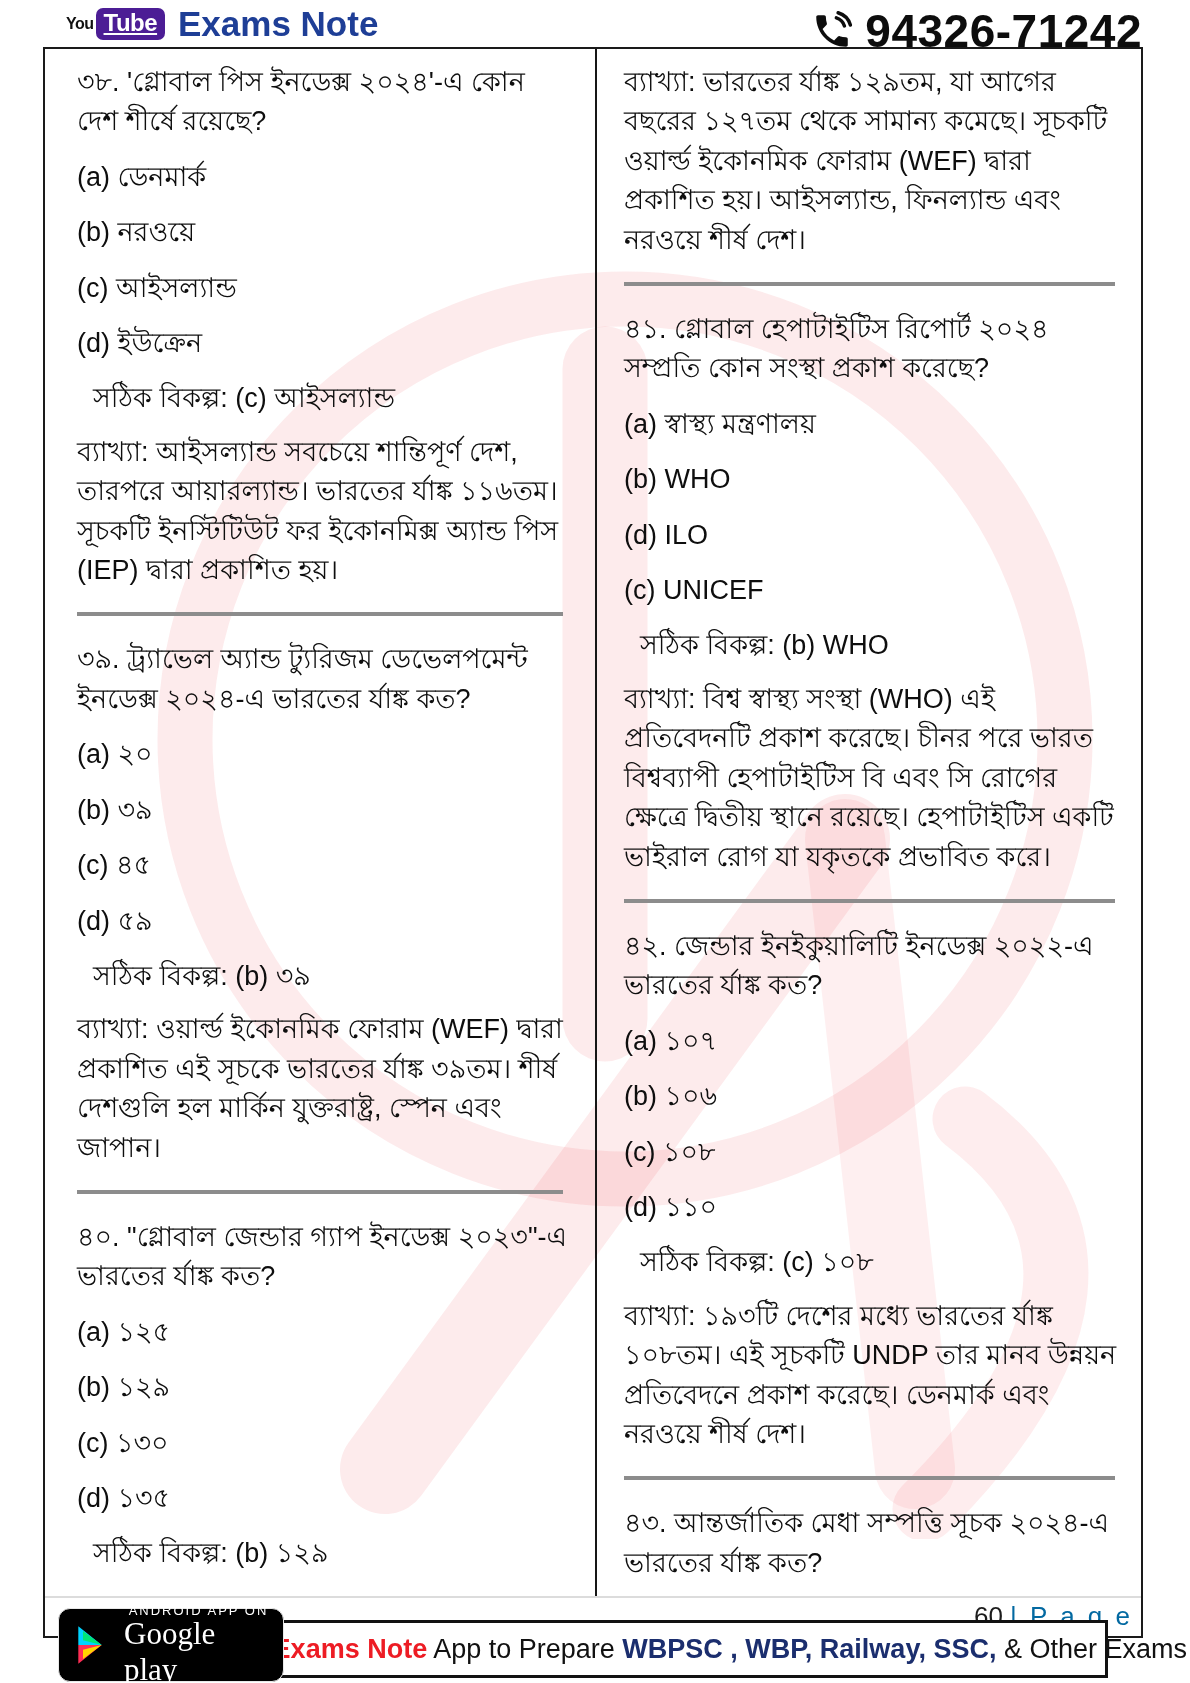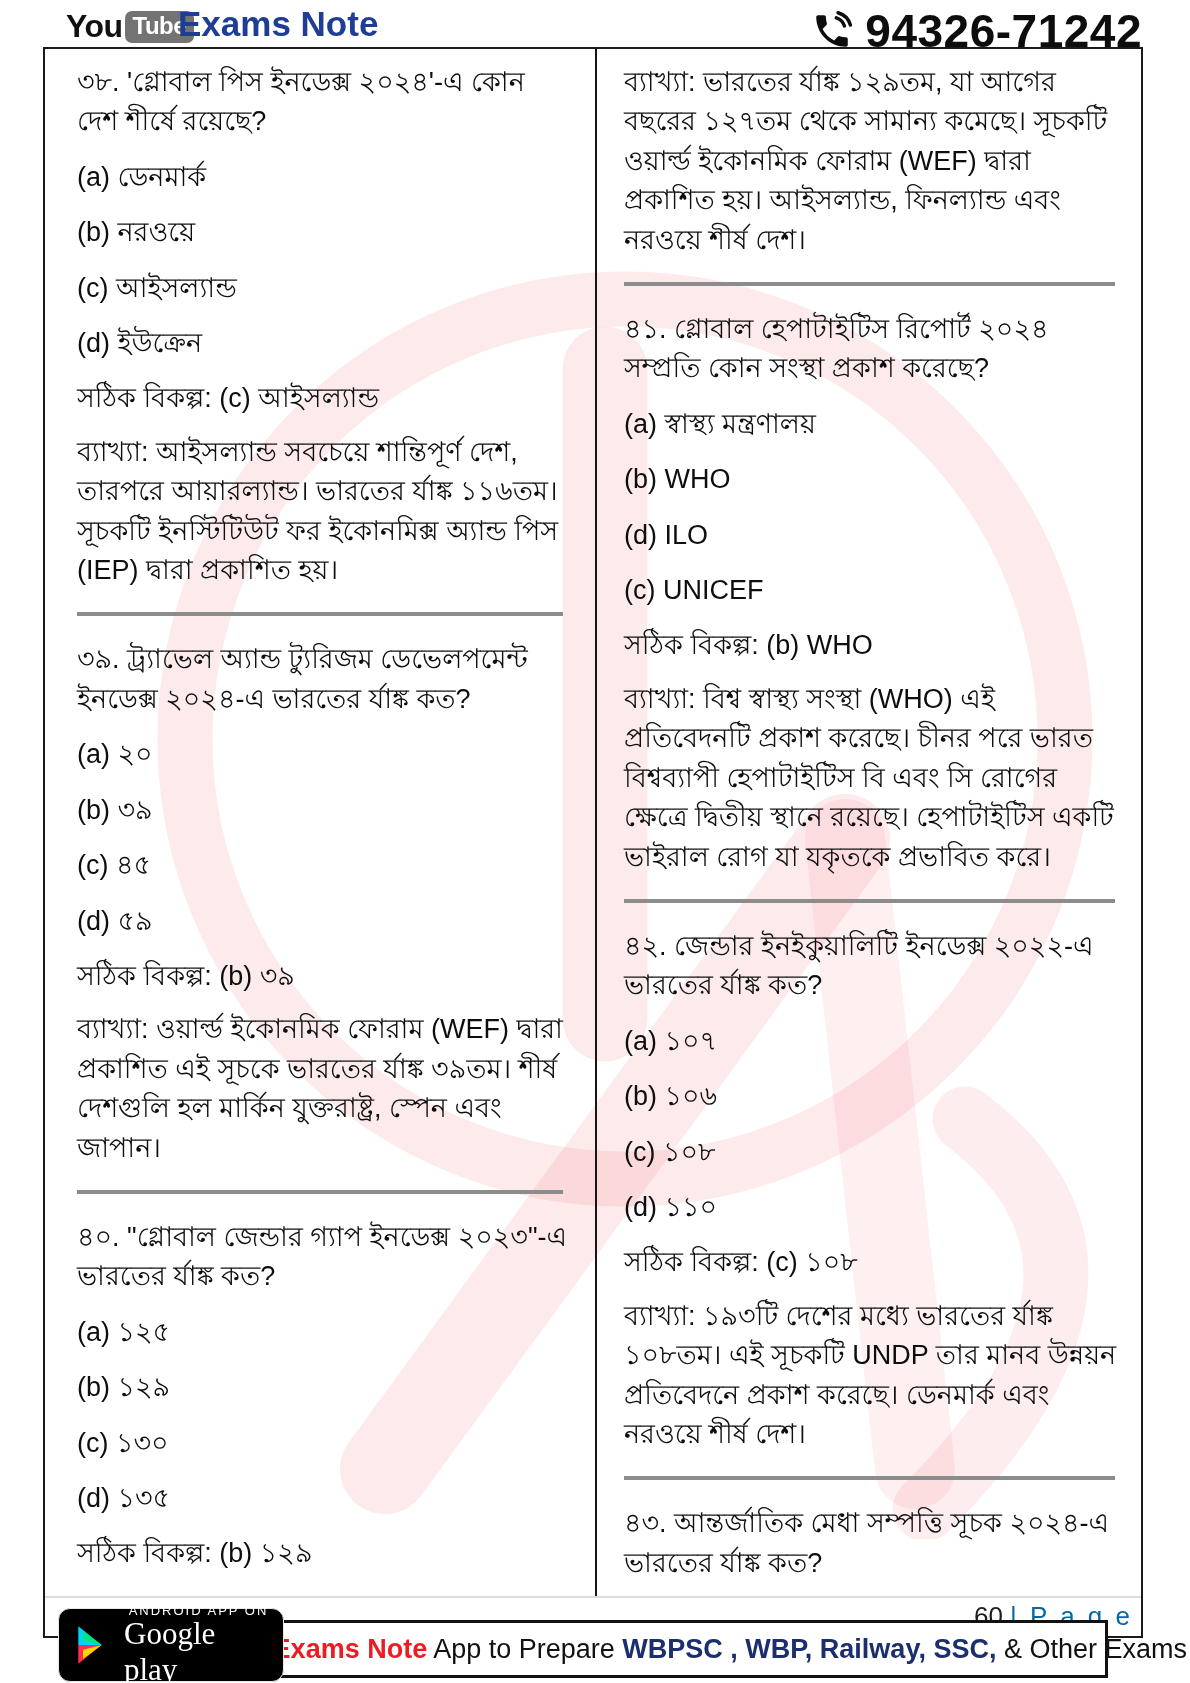--- a/index.html
+++ b/index.html
@@ -3,38 +3,38 @@
 <meta charset="utf-8">
 <style>
   html,body{margin:0;padding:0;background:#ffffff;}
   #root{
     position:relative;width:1190px;height:1683px;overflow:hidden;background:#ffffff;
     font-family:"Liberation Sans","DejaVu Sans",sans-serif;color:#0e0e0e;
   }
   
   header{position:absolute;left:0;top:0;width:100%;height:48px;}
   .yt{position:absolute;left:66px;top:8px;display:flex;align-items:center;}
-  .yt-you{font-size:32px;font-weight:700;color:#111;letter-spacing:-.5px;}
-  .yt-tube{margin-left:2px;background:#737373;color:#fff;font-size:24px;font-weight:700;
-    padding:1px 8px 3px;border-radius:7px;letter-spacing:-.5px;}
+  .yt-you{font-size:16px;font-weight:700;color:#111;letter-spacing:-.5px;}
+  .yt-tube{margin-left:2px;background:#4c1d95;color:#fff;font-size:24px;font-weight:700;
+    padding:1px 8px 3px;border-radius:7px;letter-spacing:-.5px;text-decoration:underline;}
   .channel{position:absolute;left:178px;top:4px;font-size:35px;font-weight:600;color:#1e3e96;}
   .phone{position:absolute;right:48px;top:4px;display:flex;align-items:center;gap:12px;}
   .phone-num{font-size:46px;font-weight:600;color:#0d0d0d;letter-spacing:.5px;}
   
   .sheet{position:absolute;left:43px;top:47px;width:1100px;height:1591px;
     border:2px solid #1a1a1a;box-sizing:border-box;overflow:hidden;padding-left:16px;}
   .watermark{position:absolute;left:40px;top:90px;z-index:0;pointer-events:none;}
   .coldiv{position:absolute;left:550px;top:0;width:2px;height:1549px;background:#161616;z-index:2;}
   .col{position:absolute;top:14px;z-index:1;}
   .col.left{left:32px;width:492px;}
   .col.right{left:579px;width:497px;}
   .col p{margin:0;font-size:27px;line-height:1.46;color:#0e0e0e;}
   .col p.question{margin-bottom:16px;}
   .col p.option{margin-bottom:16px;}
-  .col p.answer{margin:0 0 14px;}
+  .col p.answer{margin:0 16px 14px;}
   .col p.explanation{margin-bottom:0;}
   .qdivider{height:4px;background:#8c8c8c;margin:22px 6px 24px 0;}
   .footline{position:absolute;left:-6px;right:-14px;bottom:38px;height:2px;background:#dcdcdc;z-index:3;}
   .pageno{position:absolute;right:8px;bottom:4px;font-size:26px;font-weight:500;z-index:4;background:#fff;padding-left:8px;}
   .pageno .num{color:#1c1c1c;}
   .pageno .rest{color:#0369a1;letter-spacing:3px;}
   
   .gp-badge{position:absolute;left:58px;top:1608px;width:226px;height:74px;background:#000;
     border:1px solid #e8e8e8;border-radius:12px;display:flex;align-items:center;z-index:5;box-sizing:border-box;}
   .gp-tri{margin-left:13px;flex:0 0 auto;}

